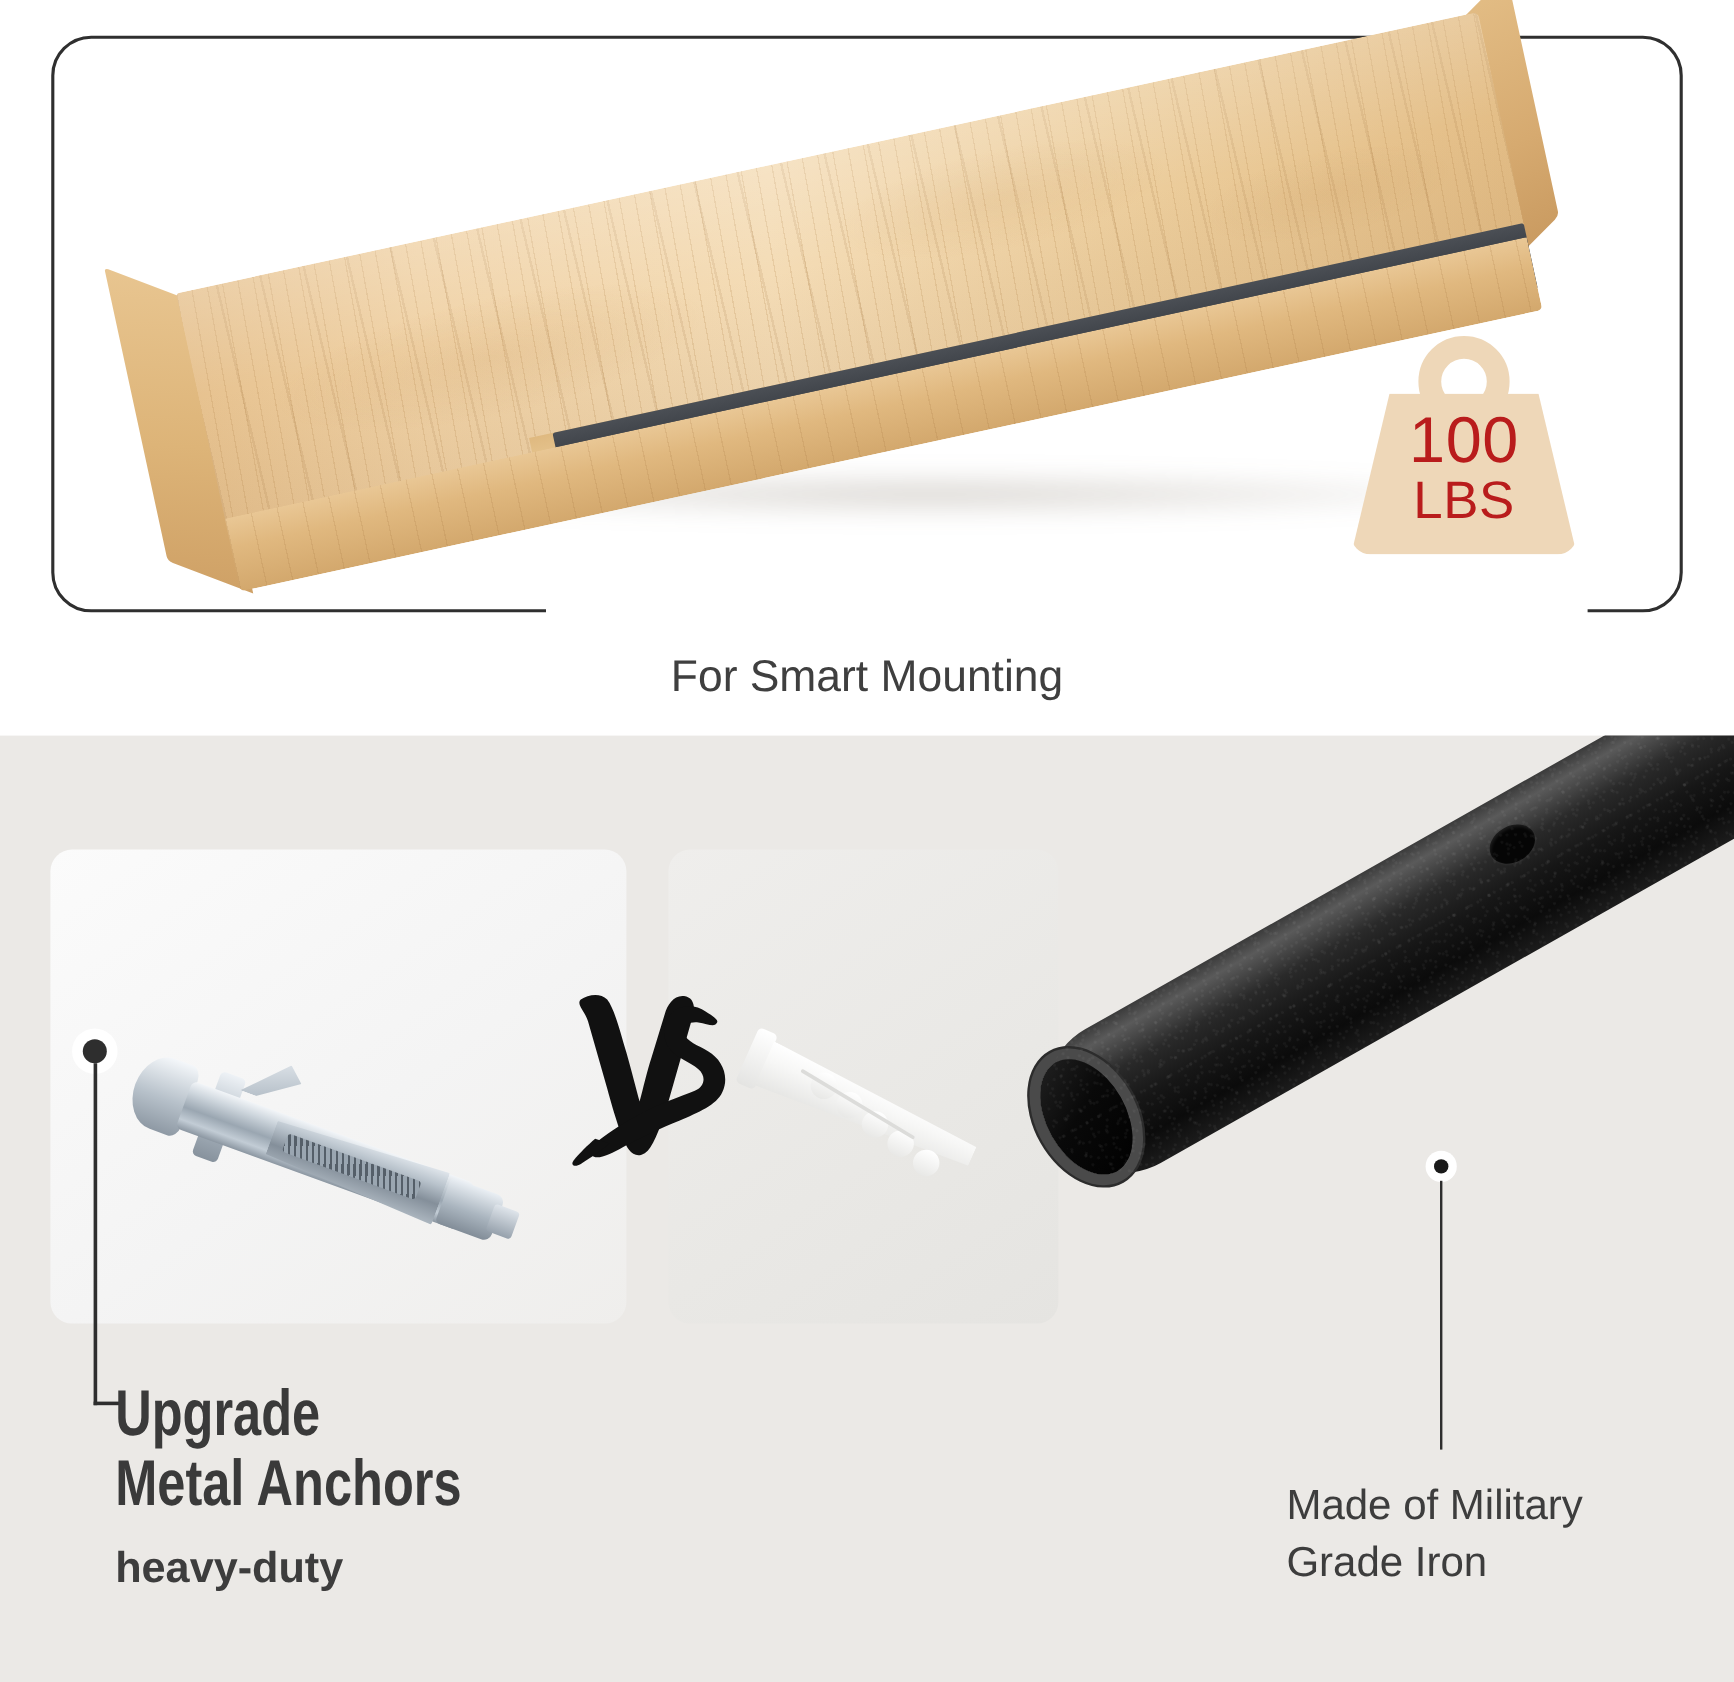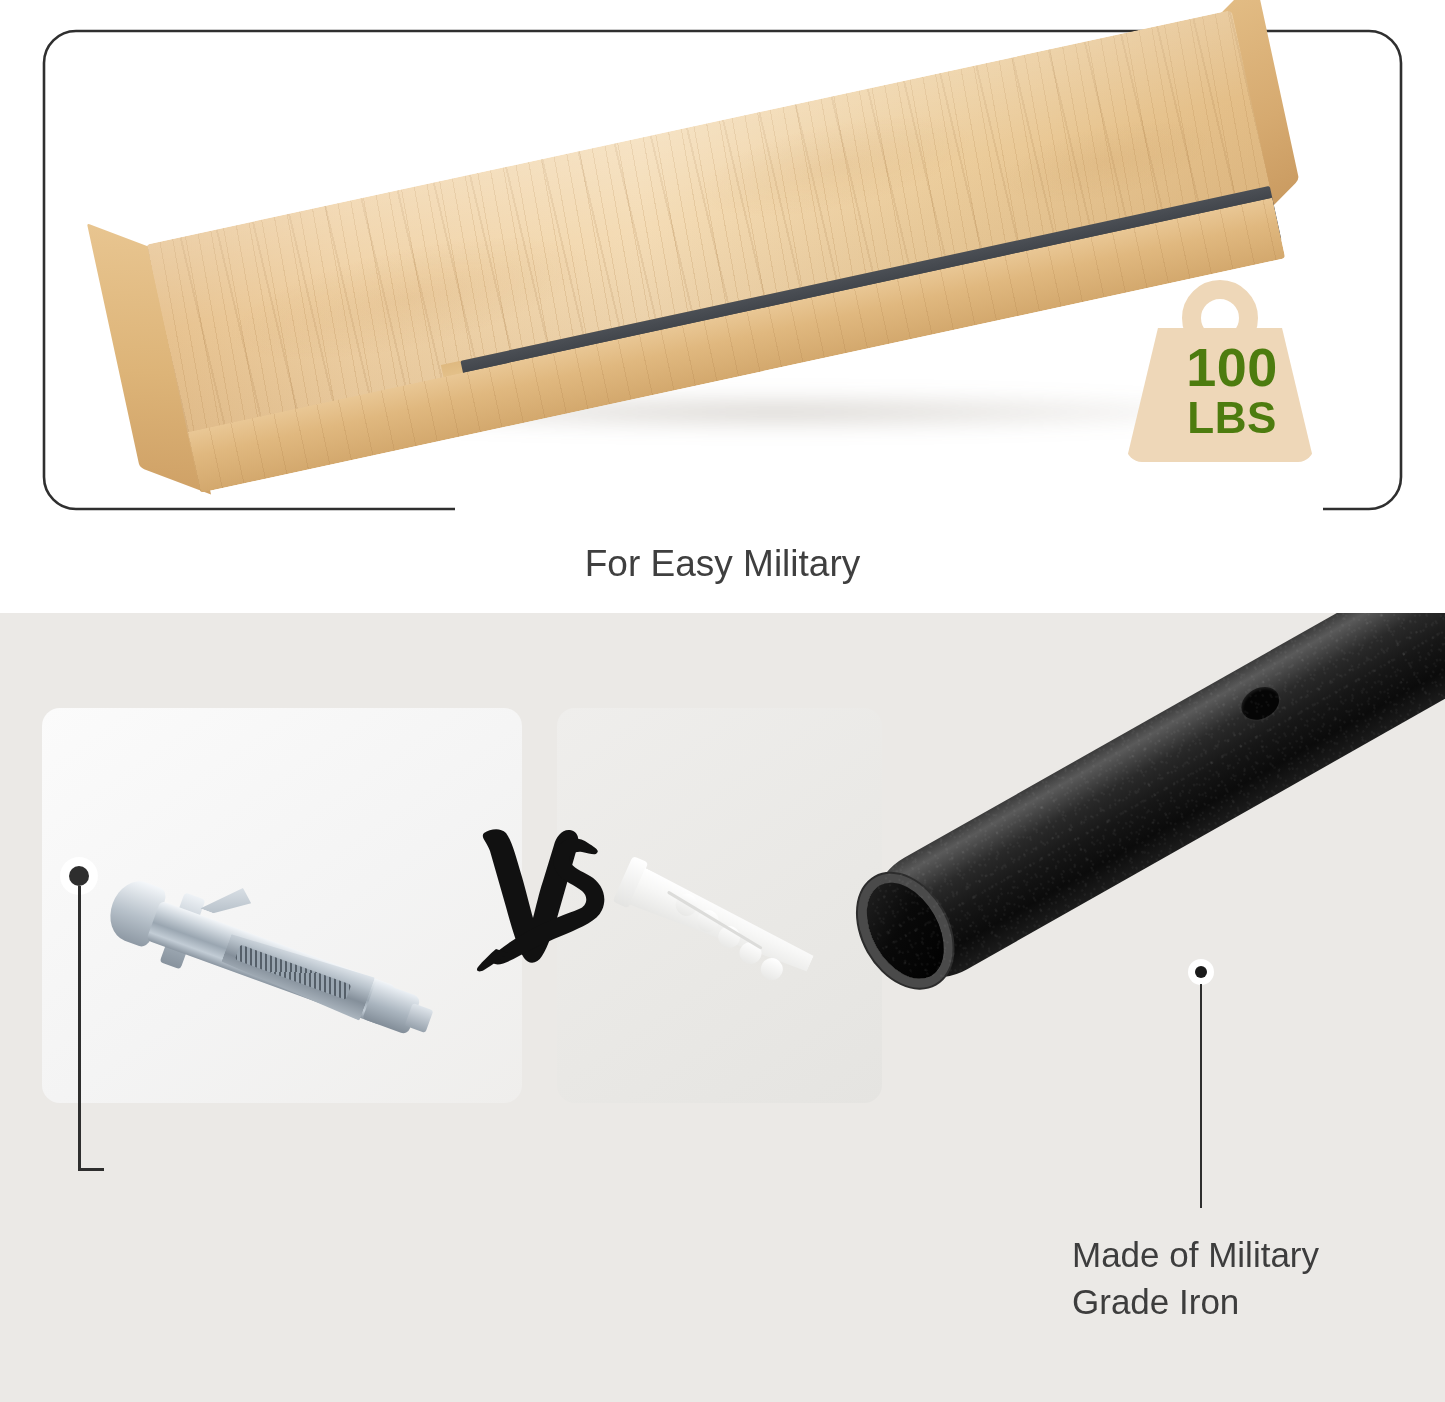--- a/index.html
+++ b/index.html
@@ -109,23 +109,23 @@
     width:76px; height:76px; border-radius:50%;
     border:19px solid #eed7b8;
   }
   .badge-body {
     position:absolute; left:4px; top:48px; width:188px; height:134px;
     background:#eed7b8;
     border-radius:22px 22px 16px 16px;
     clip-path: polygon(17% 0%, 83% 0%, 100% 100%, 0% 100%);
   }
   .badge-text {
-    position:absolute; left:12px; top:60px; width:196px;
-    text-align:center; color:#4d7c0f;
-    font-weight:bold; line-height:1.0; letter-spacing:.5px;
+    position:absolute; left:0; top:60px; width:196px;
+    text-align:center; color:#b91c1c;
+    font-weight:normal; line-height:1.0; letter-spacing:.5px;
   }
   .badge-num { font-size:54px; display:block; }
   .badge-unit { font-size:44px; display:block; margin-top:2px; }
 
   
   #title-block {
     position:absolute; left:0; top:476px; width:1445px; text-align:center;
   }
   #main-title {
     display:inline-block;
@@ -327,21 +327,21 @@
 
     <div id="weight-badge">
       <div class="badge-ring"></div>
       <div class="badge-body"></div>
       <div class="badge-text">
         <span class="badge-num">100</span>
         <span class="badge-unit">LBS</span>
       </div>
     </div>
 
-    <div id="subtitle">For Easy Military</div>
+    <div id="subtitle">For Smart Mounting</div>
   </section>
 
   <section id="bottom-panel">
 
     <div id="metal-card">
       <div class="anchor-metal">
         <div class="am-head"></div>
         <div class="am-collar"></div>
         <div class="am-wing"></div>
         <div class="am-shaft"></div>
@@ -370,20 +370,25 @@
         <div class="pipe-hole"></div>
         <div class="pipe-bore"></div>
       </div>
     </div>
   </section>
 
   <div class="marker-dot" style="left:69px; top:866px;"></div>
   <div class="leader" style="left:78px; top:886px; width:2.6px; height:285px;"></div>
   <div class="leader" style="left:78px; top:1168px; width:26px; height:2.6px;"></div>
 
+  <div id="metal-caption">
+    <div class="cap-head">Upgrade</div>
+    <div class="cap-head">Metal Anchors</div>
+    <div id="metal-sub">heavy-duty</div>
+  </div>
 
   <div class="marker-ring" style="left:1195px; top:966px;"></div>
   <div class="leader" style="left:1200px; top:984px; width:2.2px; height:224px;"></div>
 
   <div id="iron-caption">
     <div>Made of Military</div>
     <div>Grade Iron</div>
   </div>
 
   <svg id="vs-mark" viewBox="0 0 150 160">

